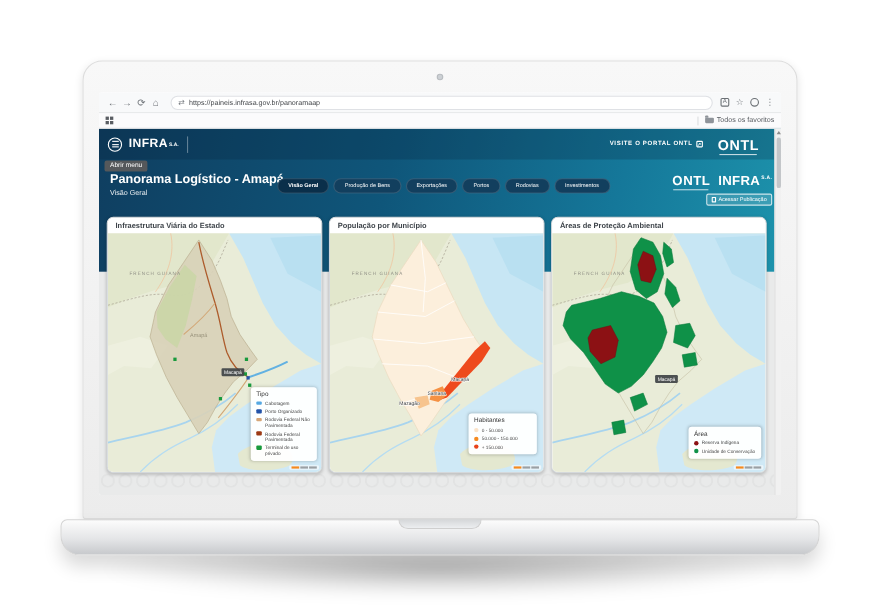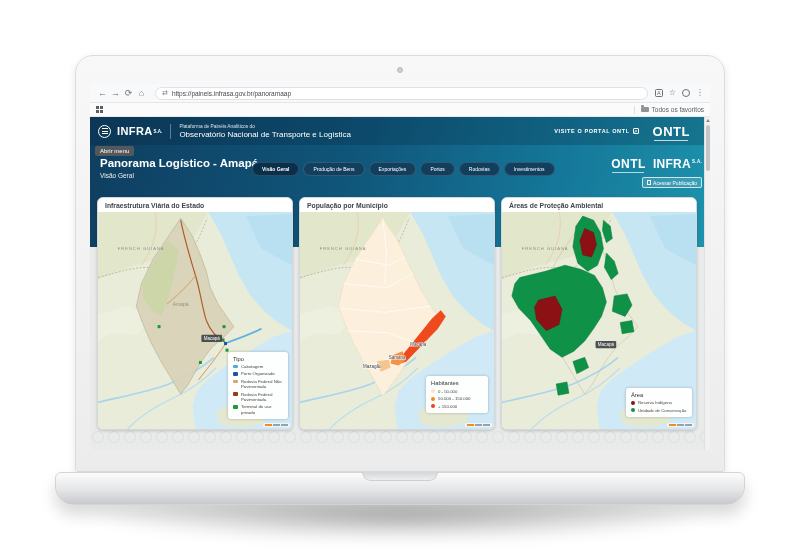--- a/index.html
+++ b/index.html
@@ -191,24 +191,20 @@
 
       <div class="app-header">
         <span class="burger">
             <i></i>
             <i></i>
             <i></i>
           </span>
         <span class="brand">INFRA</span>
           <span class="brand-sa">S.A.</span>
         <span class="hd-div"></span>
-        <span>
-          <div class="kicker">Plataforma de Painéis Analíticos do</div>
-          <div class="plat-title">Observatório Nacional de Transporte e Logística</div>
-        </span>
         <span class="hd-spacer"></span>
         <span class="visit">
           <span>VISITE O PORTAL ONTL</span>
           <span class="ext-ic">↗</span>
         </span>
         <span class="ontl-logo">ONTL</span>
       </div>
 
       <div class="tooltip">Abrir menu</div>
 

